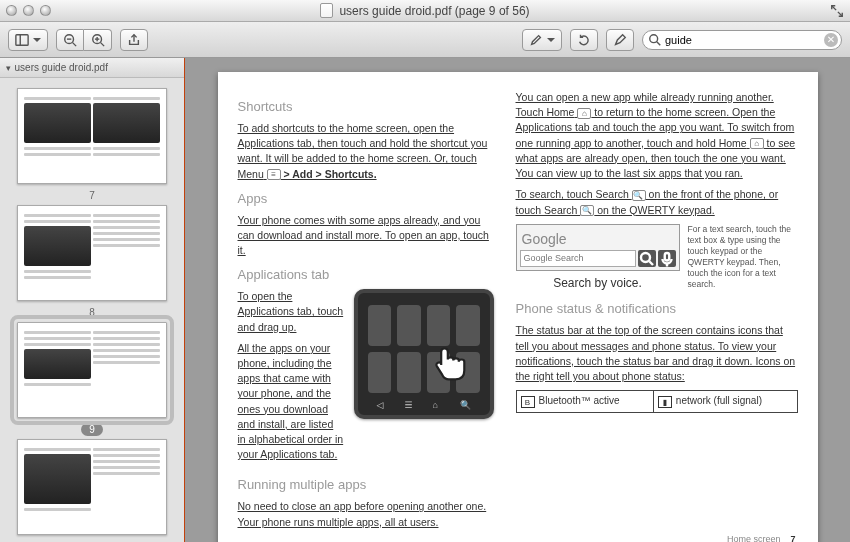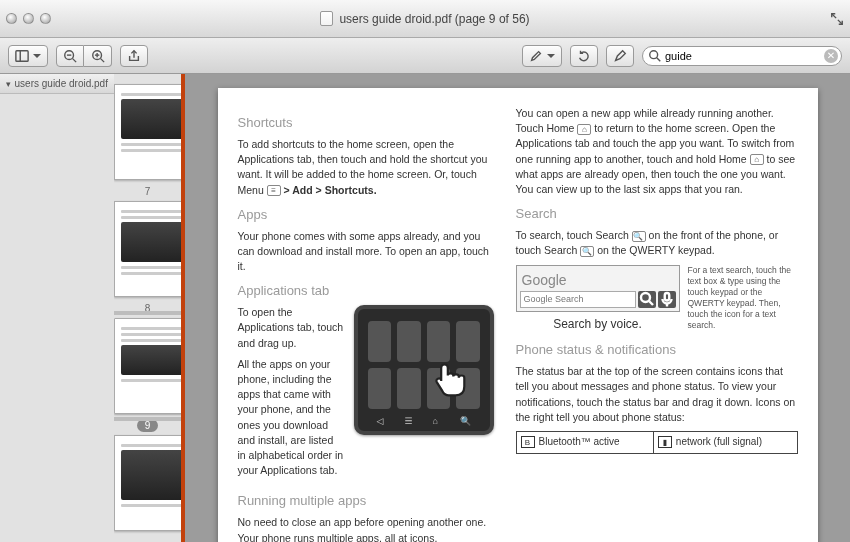--- a/index.html
+++ b/index.html
@@ -1,19 +1,19 @@
 <!DOCTYPE html>
 <html><head>
 <meta charset="utf-8">
 <style>
   * { box-sizing: border-box; margin: 0; padding: 0; }
   body { font-family: "Lucida Grande", "Helvetica Neue", Arial, sans-serif; background: #e8e8e8; width: 850px; height: 542px; overflow: hidden; font-size: 11px; color: #222; }
   
   
-  .titlebar { height: 38px; background: linear-gradient(#f7f7f7, #d8d8d8); border-bottom: 1px solid #aaa; display: flex; align-items: center; position: relative; padding: 8px 6px; }
+  .titlebar { height: 22px; background: linear-gradient(#f7f7f7, #d8d8d8); border-bottom: 1px solid #aaa; display: flex; align-items: center; position: relative; padding: 8px 6px; }
   .traffic { display: flex; gap: 6px; }
   .tlight { width: 11px; height: 11px; border-radius: 50%; border: 0.5px solid rgba(0,0,0,0.25); background: radial-gradient(circle at 40% 35%, #fff, #bbb 70%); }
   .title-center { position: absolute; left: 0; right: 0; text-align: center; font-size: 12px; color: #444; display: flex; justify-content: center; align-items: center; gap: 6px; pointer-events: none;}
   .pdf-icon { width: 13px; height: 15px; background: linear-gradient(#fff,#f3f3f3); border:1px solid #999; border-radius:2px; position: relative; display:inline-block;}
   .fsicon { margin-left:auto; width:14px; height:14px; }
   
   
   .toolbar { height: 36px; background: linear-gradient(#eee, #d3d3d3); border-bottom: 1px solid #999; display: flex; align-items: center; padding: 0 8px; gap: 8px; }
   .tbtn { height: 22px; min-width: 28px; background: linear-gradient(#fdfdfd,#e2e2e2); border: 1px solid #9a9a9a; border-radius: 4px; display: inline-flex; align-items: center; justify-content: center; padding: 0 6px; box-shadow: 0 1px 0 rgba(255,255,255,0.6) inset; }
   .seg { display:flex; }
@@ -25,42 +25,42 @@
   .search { height: 20px; width: 200px; border: 1px solid #9a9a9a; border-radius: 10px; padding: 0 22px 0 22px; background: #fff; font-size: 11px; }
   .search-mag { position:absolute; left:6px; top:3px; width:12px; height:12px; }
   .search-clear { position:absolute; right:4px; top:3px; width:14px; height:14px; background:#bbb; border-radius:50%; color:#fff; font-size:10px; line-height:14px; text-align:center;}
   
   svg.icon { width:14px; height:14px; }
   svg.icon * { stroke:#555; stroke-width:1.6; fill:none; }
   
   
   .main { display:flex; height: calc(542px - 22px - 36px); }
   
-  .sidebar { width: 185px; background: #e2e2e2; border-right:4px solid #c2410c; display:flex; }
+  .sidebar { width: 185px; background: #e2e2e2; border-right:1px solid #c2410c; display:flex; flex-direction:column; }
   .sb-header { height:20px; background: linear-gradient(#f0f0f0,#d8d8d8); border-bottom:1px solid #bbb; font-size:10px; color:#555; display:flex; align-items:center; padding:0 6px; gap:4px;}
   .sb-header::before{content:"▾"; font-size:9px;}
   .thumbs { flex:1; overflow:hidden; padding: 6px 0; }
   .thumb { margin: 4px auto 2px auto; display:block; }
   .thumb-page { width: 150px; height: 96px; background:#fff; border:1px solid #aaa; margin:0 auto; box-shadow: 0 1px 2px rgba(0,0,0,0.25); position:relative; overflow:hidden;}
   .thumb.sel .thumb-page{ outline: 4px solid #bdbdbd; outline-offset: 3px; border-radius:1px;}
   .thumb-num { text-align:center; font-size:10px; color:#666; margin-top:6px;}
   .thumb.sel .thumb-num span{ background:#888; color:#fff; border-radius:8px; padding:1px 8px;}
   
   .tp-col{position:absolute;top:8px;bottom:8px;width:45%;}
   .tp-col.l{left:6px;} .tp-col.r{right:6px;}
   .tp-bar{height:3px;background:#ccc;margin-bottom:3px;border-radius:1px;}
   .tp-img{height:40px;background:linear-gradient(#444,#222);border-radius:2px;margin-bottom:4px;}
   
   .content { flex:1; background:#9c9c9c; overflow:auto; padding: 14px 14px; }
   .page { background:#fff; width: 600px; margin: 0 auto 16px auto; box-shadow: 0 2px 6px rgba(0,0,0,0.4); padding: 18px 20px; position:relative; }
   .page.main-page { min-height: 430px; }
   .cols { display:flex; gap: 22px; }
   .col { flex:1; font-size: 10.5px; line-height: 1.45; color:#333;}
   h3 { font-size: 13px; color:#9a9a9a; font-weight: 500; margin: 8px 0 4px 0; }
-  .col p { margin-bottom: 6px; }
+  .col p { margin-bottom: 6px; text-decoration: underline; }
   .icon-inline{display:inline-block;width:14px;height:11px;border:1px solid #888;border-radius:2px;vertical-align:middle;font-size:8px;line-height:10px;text-align:center;color:#555;}
   .apps-row{display:flex;gap:10px;align-items:flex-start;}
   .phone-ill{width:140px;height:130px;background:#2b2b2b;border-radius:10px;border:4px solid #444;position:relative;flex-shrink:0;box-shadow:0 1px 3px rgba(0,0,0,0.4);}
   .phone-grid{position:absolute;inset:12px 10px 22px 10px;display:grid;grid-template-columns:repeat(4,1fr);grid-template-rows:repeat(2,1fr);gap:6px;}
   .pcell{background:#555;border-radius:4px;}
   .phone-nav{position:absolute;bottom:4px;left:10px;right:10px;height:12px;display:flex;justify-content:space-around;}
   .phone-nav span{width:10px;height:10px;color:#ccc;font-size:9px;}
   .hand{position:absolute;right:18px;bottom:28px;width:44px;height:44px;}
   .hand svg *{fill:#fff;stroke:#222;stroke-width:2;}
   
@@ -273,27 +273,26 @@
                   <span>⌂</span>
                   <span>🔍</span>
                 </div>
               <div class="hand"><svg viewBox="0 0 40 40">
                     <path d="M12 20 L12 8 q0-3 3-3 q3 0 3 3 v7 q0-2 2.5-2 t2.5 2 v1 q0-2 2.5-2 t2.5 2 v1 q0-2 2.5-2 t2.5 2 v8 q0 8-8 8 h-6 q-4 0-6-4 l-5-8 q-1-2 1-3 q2-1 3 1z"></path>
                   </svg></div>
             </div>
           </div>
 
           <h3>Running multiple apps</h3>
-          <p>No need to close an app before opening another one. Your phone runs multiple apps, all at icons.</p>
+          <p>No need to close an app before opening another one. Your phone runs multiple apps, all at users.</p>
         </div>
 
         <div class="col">
           <p><span>You can open a new app while already running another. Touch Home</span> <span class="icon-inline">⌂</span><span> to return to the home screen. Open the Applications tab and touch the app you want. To switch from one running app to another, touch and hold Home</span> <span class="icon-inline">⌂</span><span> to see what apps are already open, then touch the one you want. You can view up to the last six apps that you ran.</span></p>
 
-          <h3>Search</h3>
           <p><span>To search, touch Search </span><span class="icon-inline">🔍</span><span> on the front of the phone, or touch Search </span><span class="icon-inline">🔍</span><span> on the QWERTY keypad.</span></p>
 
           <div class="search-ill">
             <div>
               <div class="gbox">
                 <div style="font-size:14px;color:#888;padding:1px 2px">Google</div>
                 <div class="gbox-inner">
                   <div class="gfield">Google Search</div>
                   <div class="gbtn">
                       <svg viewBox="0 0 12 12">

